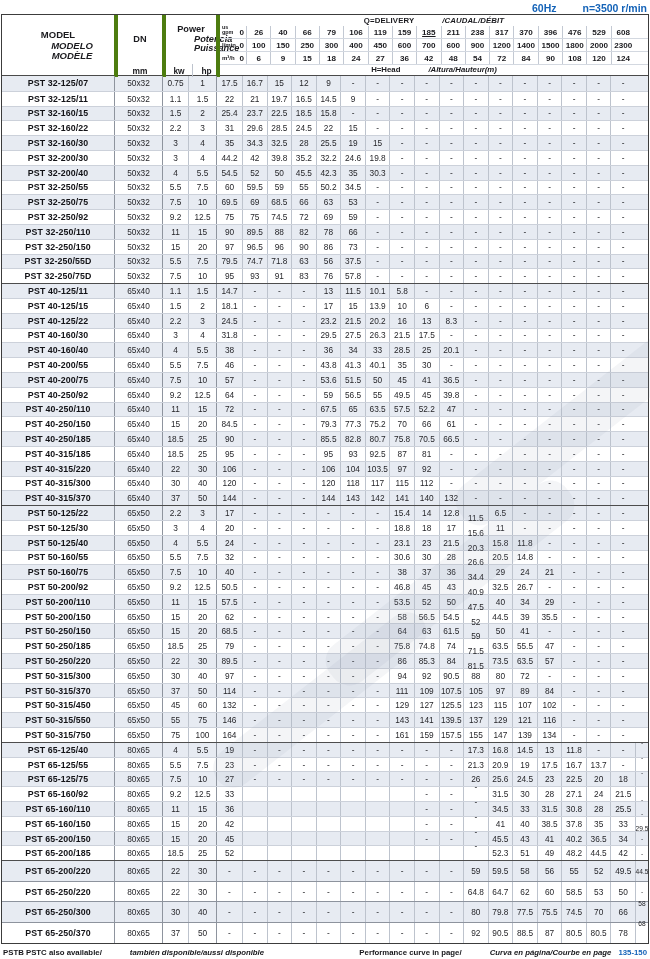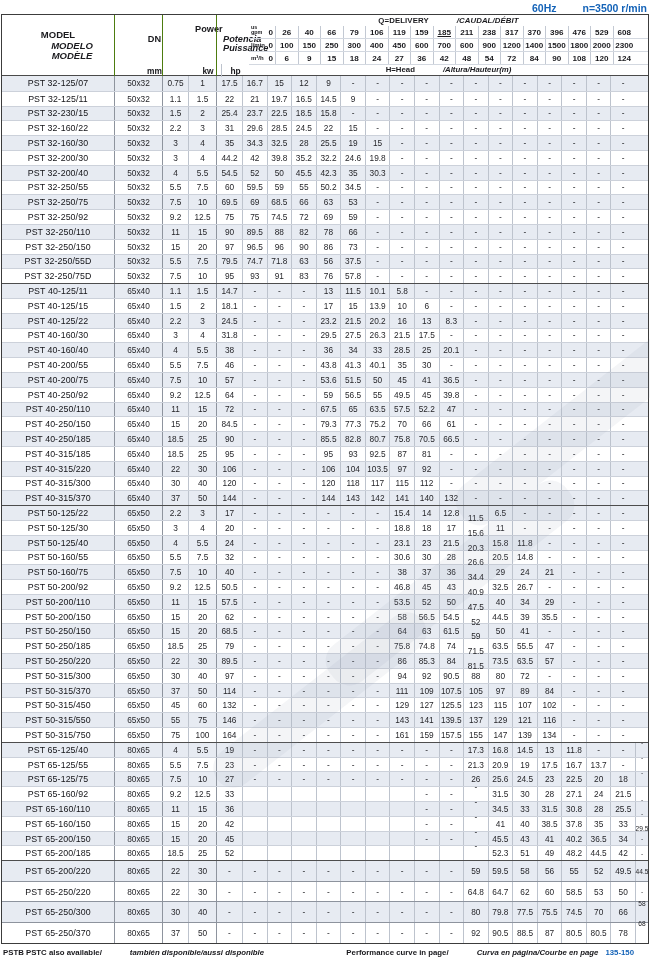--- a/index.html
+++ b/index.html
@@ -7,21 +7,21 @@
         font-family:"Liberation Sans",sans-serif;-webkit-font-smoothing:antialiased;}
   
   .titlebar{height:13px;display:flex;justify-content:flex-end;align-items:center;gap:26px;
             padding:1px 3px 0 0;color:#1463b8;font-weight:bold;font-size:10.5px;}
   
   .tbl{position:relative;margin:0 1px;border:1.5px solid #3c3c3c;background:#fff;z-index:1;}
   
   .thead{display:grid;grid-template-columns:112px 48px 54px 1fr;height:60px;
          border-bottom:1.3px solid #4a4a4a;font-weight:bold;color:#1a1a1e;}
   .hblk{display:flex;flex-direction:column;min-width:0;}
-  .hblk+.hblk{border-left:1px solid #4d7c0f;padding-left:32px;}
+  .hblk+.hblk{border-left:4px solid #4d7c0f;}
   .blk-model{justify-content:center;text-align:center;font-size:9.5px;line-height:10.5px;}
   .blk-dn .top,.blk-pow .top{flex:1;display:flex;flex-direction:column;justify-content:center;
          text-align:center;font-size:9.2px;line-height:9.6px;}
   .blk-dn .bot{height:13px;display:flex;align-items:center;justify-content:center;font-size:8.4px;}
   .blk-pow .bot{height:13px;display:grid;grid-template-columns:26px 28px;}
   .blk-pow .bot div{display:flex;align-items:center;justify-content:center;font-size:8.4px;}
   .blk-pow .bot div+div{border-left:1px solid #bdc3cd;}
   .it{font-style:italic;margin-left:28px;}
   .qtitle{height:11px;display:flex;align-items:center;justify-content:center;font-size:7.8px;letter-spacing:.1px;}
   .urow{display:grid;grid-template-columns:26px repeat(16,1fr) 13px;height:12px;}
@@ -38,30 +38,30 @@
   .row{height:14.8px;box-sizing:border-box;background:#fff;}
   .row.shade{background:#e7ebf2;}
   .row.tall{height:20.6px;}
   .row{border-top:1px solid #ccd1da;}
   #tbody .row:first-child{border-top:none;}
   .row.tall{border-top:1px solid #8d939d;}
   .row.gstart{border-top:1.4px solid #4d4d4d;}
   .row.tstart{border-top:1.4px solid #4d4d4d;}
   .c{display:flex;align-items:center;justify-content:center;min-width:0;overflow:visible;
      font-size:8.3px;color:#26262a;border-left:1px solid #bdc3cd;}
-  .c.model{border-left:none;font-weight:normal;font-size:8.8px;color:#131317;letter-spacing:.1px;}
+  .c.model{border-left:none;font-weight:bold;font-size:8.8px;color:#131317;letter-spacing:.1px;}
   .c.dn,.c.kw,.c.q0{border-left-color:#8e949e;}
   .c.ovfc{border-left:none;font-size:6.6px;}
   .c.ovfc.obl{border-left:1px solid #bdc3cd;}
   .hi{transform:translateY(-7px);display:inline-block;}
   .lo{transform:translateY(5px);display:inline-block;}
   .row.tall .hi{transform:translateY(-9px);}
   
   .foot{display:flex;justify-content:space-between;align-items:flex-start;
-        padding:4px 16px 0 3px;font-size:7.8px;font-weight:bold;color:#17171b;}
+        padding:4px 3px 0 3px;font-size:7.8px;font-weight:bold;color:#17171b;}
   .pages{color:#1463b8;margin-left:7px;}
   
   .wm{position:absolute;pointer-events:none;z-index:6;background:#8fa0b4;opacity:.10;border-radius:20px;}
   .wm1{width:300px;height:46px;left:430px;top:400px;transform:rotate(-38deg);}
   .wm2{width:300px;height:46px;left:300px;top:560px;transform:rotate(-38deg);}
   .wm3{width:260px;height:40px;left:190px;top:680px;transform:rotate(-38deg);}
 </style>
 </head>
 <body>
 
@@ -315,21 +315,21 @@
           </div>
           <div class="c q">
             <span>-</span>
           </div>
           <div class="c q ovfc">
             <span></span>
           </div>
         </div>
         <div class="grid row shade">
           <div class="c model">
-            <span>PST 32-230/15</span>
+            <span>PST 32-160/15</span>
           </div>
           <div class="c dn">
             <span>50x32</span>
           </div>
           <div class="c kw">
             <span>1.5</span>
           </div>
           <div class="c hp">
             <span>2</span>
           </div>

